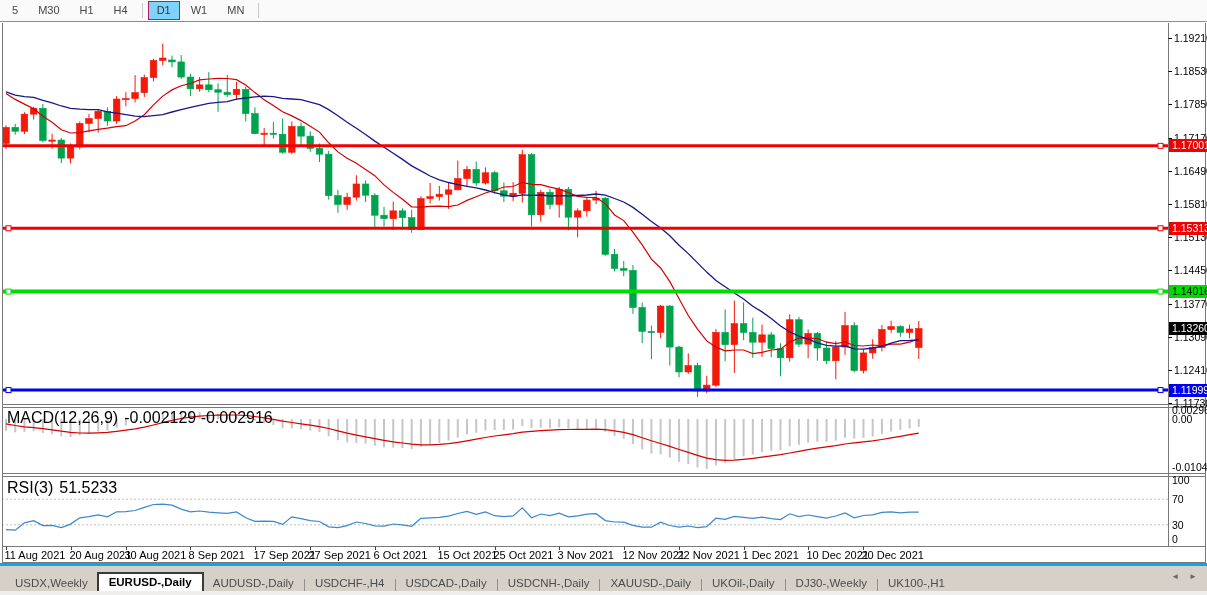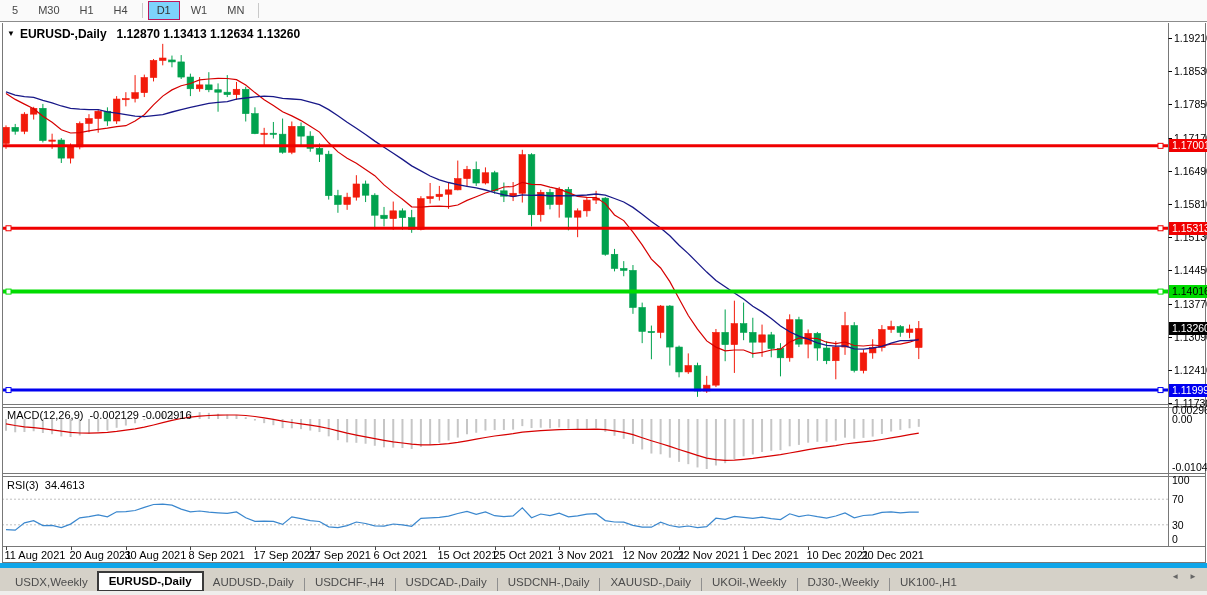--- a/index.html
+++ b/index.html
@@ -11,31 +11,31 @@
     box-sizing:border-box;z-index:5;}
   .tf{font-size:11px;color:#474747;padding:2px 8px 3px;margin:0 1px;border:1px solid transparent;cursor:default;}
   .tf.active{background:#7dd3fc;border:1px solid #be185d;color:#333;}
   .tb-sep{width:1px;height:15px;background:#c9c9c9;margin:0 4px;}
   
   #chart-svg{position:absolute;left:0;top:0;z-index:1;}
   
   .chart-title{position:absolute;left:7px;top:27px;font-size:12px;font-weight:bold;color:#000;z-index:3;white-space:nowrap;}
   .chart-title .tri{font-size:8px;margin-right:5px;vertical-align:2px;}
   .chart-title .sp{display:inline-block;width:10px;}
-  .ind-label{position:absolute;left:7px;font-size:11px;color:#000;z-index:3;white-space:nowrap;}
+  .ind-label{position:absolute;left:7px;font-size:16px;color:#000;z-index:3;white-space:nowrap;}
   #macd-label{top:409px;}
   #rsi-label{top:479px;}
   .ind-label .sp{display:inline-block;width:6px;}
   
   .price-tag{position:absolute;left:1169px;height:13px;line-height:13px;font-size:10.5px;
     padding:0 2px 0 3px;min-width:36px;box-sizing:border-box;z-index:6;white-space:nowrap;}
   
   .tabbar{position:absolute;left:0;top:563px;width:100%;height:32px;background:#d5d1c8;
-    border-top:5px solid #0ea5e9;box-sizing:border-box;z-index:5;display:flex;
-    align-items:flex-start;padding:3px 4px 0 6px;}
+    border-top:3px solid #0ea5e9;box-sizing:border-box;z-index:5;display:flex;
+    align-items:center;padding:3px 4px 0 6px;}
   .tab{font-size:11.5px;color:#4c4c4c;padding:3px 9px 4px;margin-top:2px;white-space:nowrap;cursor:default;}
   .tab.active{background:#fff;border:2px solid #3a3a3a;color:#000;font-weight:bold;margin-top:0;padding:2px 10px 3px;}
   .tab-sep{width:1px;height:13px;background:#8f8f8f;margin:7px 1px 0;}
   .tab-arrows{position:absolute;right:10px;top:572px;z-index:6;font-size:8px;color:#666;
     display:flex;gap:10px;}
   .bottom-strip{position:absolute;left:0;bottom:0;width:100%;height:4px;background:#efeeec;z-index:6;}
 </style>
 </head>
 <body>
 
@@ -453,25 +453,24 @@
         <text x="677.5" y="559" font-size="11" fill="#000">22 Nov 2021</text>
         <line x1="744.5" y1="546.5" x2="744.5" y2="550" stroke="#444" stroke-width="1"></line>
         <text x="742.5" y="559" font-size="11" fill="#000">1 Dec 2021</text>
         <line x1="808.5" y1="546.5" x2="808.5" y2="550" stroke="#444" stroke-width="1"></line>
         <text x="806.5" y="559" font-size="11" fill="#000">10 Dec 2021</text>
         <line x1="863.5" y1="546.5" x2="863.5" y2="550" stroke="#444" stroke-width="1"></line>
         <text x="861.5" y="559" font-size="11" fill="#000">20 Dec 2021</text>
       </g>
     </svg>
 
-  <div class="chart-title"><span class="tri">▼</span><span>EURUSD-,Daily</span><span class="sp"></span><span>1.12870 1.13413 1.12634 1.13260</span></div>
 
   <div class="ind-label" id="macd-label"><span>MACD(12,26,9)</span><span class="sp"></span><span>-0.002129 -0.002916</span></div>
 
-  <div class="ind-label" id="rsi-label"><span>RSI(3)</span><span class="sp"></span><span>34.4613</span></div>
+  <div class="ind-label" id="rsi-label"><span>RSI(3)</span><span class="sp"></span><span>51.5233</span></div>
 
   <div id="tags">
       <div class="price-tag" style="background: rgb(240, 0, 0); color: rgb(255, 255, 255); top: 139.351px;">1.17001</div>
       <div class="price-tag" style="background: rgb(240, 0, 0); color: rgb(255, 255, 255); top: 221.765px;">1.15313</div>
       <div class="price-tag" style="background: rgb(0, 220, 0); color: rgb(0, 0, 0); top: 285.089px;">1.14016</div>
       <div class="price-tag" style="background: rgb(0, 0, 240); color: rgb(255, 255, 255); top: 383.566px;">1.11999</div>
       <div class="price-tag" style="background: rgb(0, 0, 0); color: rgb(255, 255, 255); top: 322px;">1.13260</div>
     </div>
 
   <div class="tabbar" id="tabbar">
@@ -480,21 +479,21 @@
       <span class="tab">AUDUSD-,Daily</span>
       <span class="tab-sep"></span>
       <span class="tab">USDCHF-,H4</span>
       <span class="tab-sep"></span>
       <span class="tab">USDCAD-,Daily</span>
       <span class="tab-sep"></span>
       <span class="tab">USDCNH-,Daily</span>
       <span class="tab-sep"></span>
       <span class="tab">XAUUSD-,Daily</span>
       <span class="tab-sep"></span>
-      <span class="tab">UKOil-,Weekly</span>
+      <span class="tab">UKOil-,Daily</span>
       <span class="tab-sep"></span>
       <span class="tab">DJ30-,Weekly</span>
       <span class="tab-sep"></span>
       <span class="tab">UK100-,H1</span>
     </div>
   <div class="tab-arrows">
     <span>◄</span>
     <span>►</span>
   </div>
   <div class="bottom-strip"></div>

